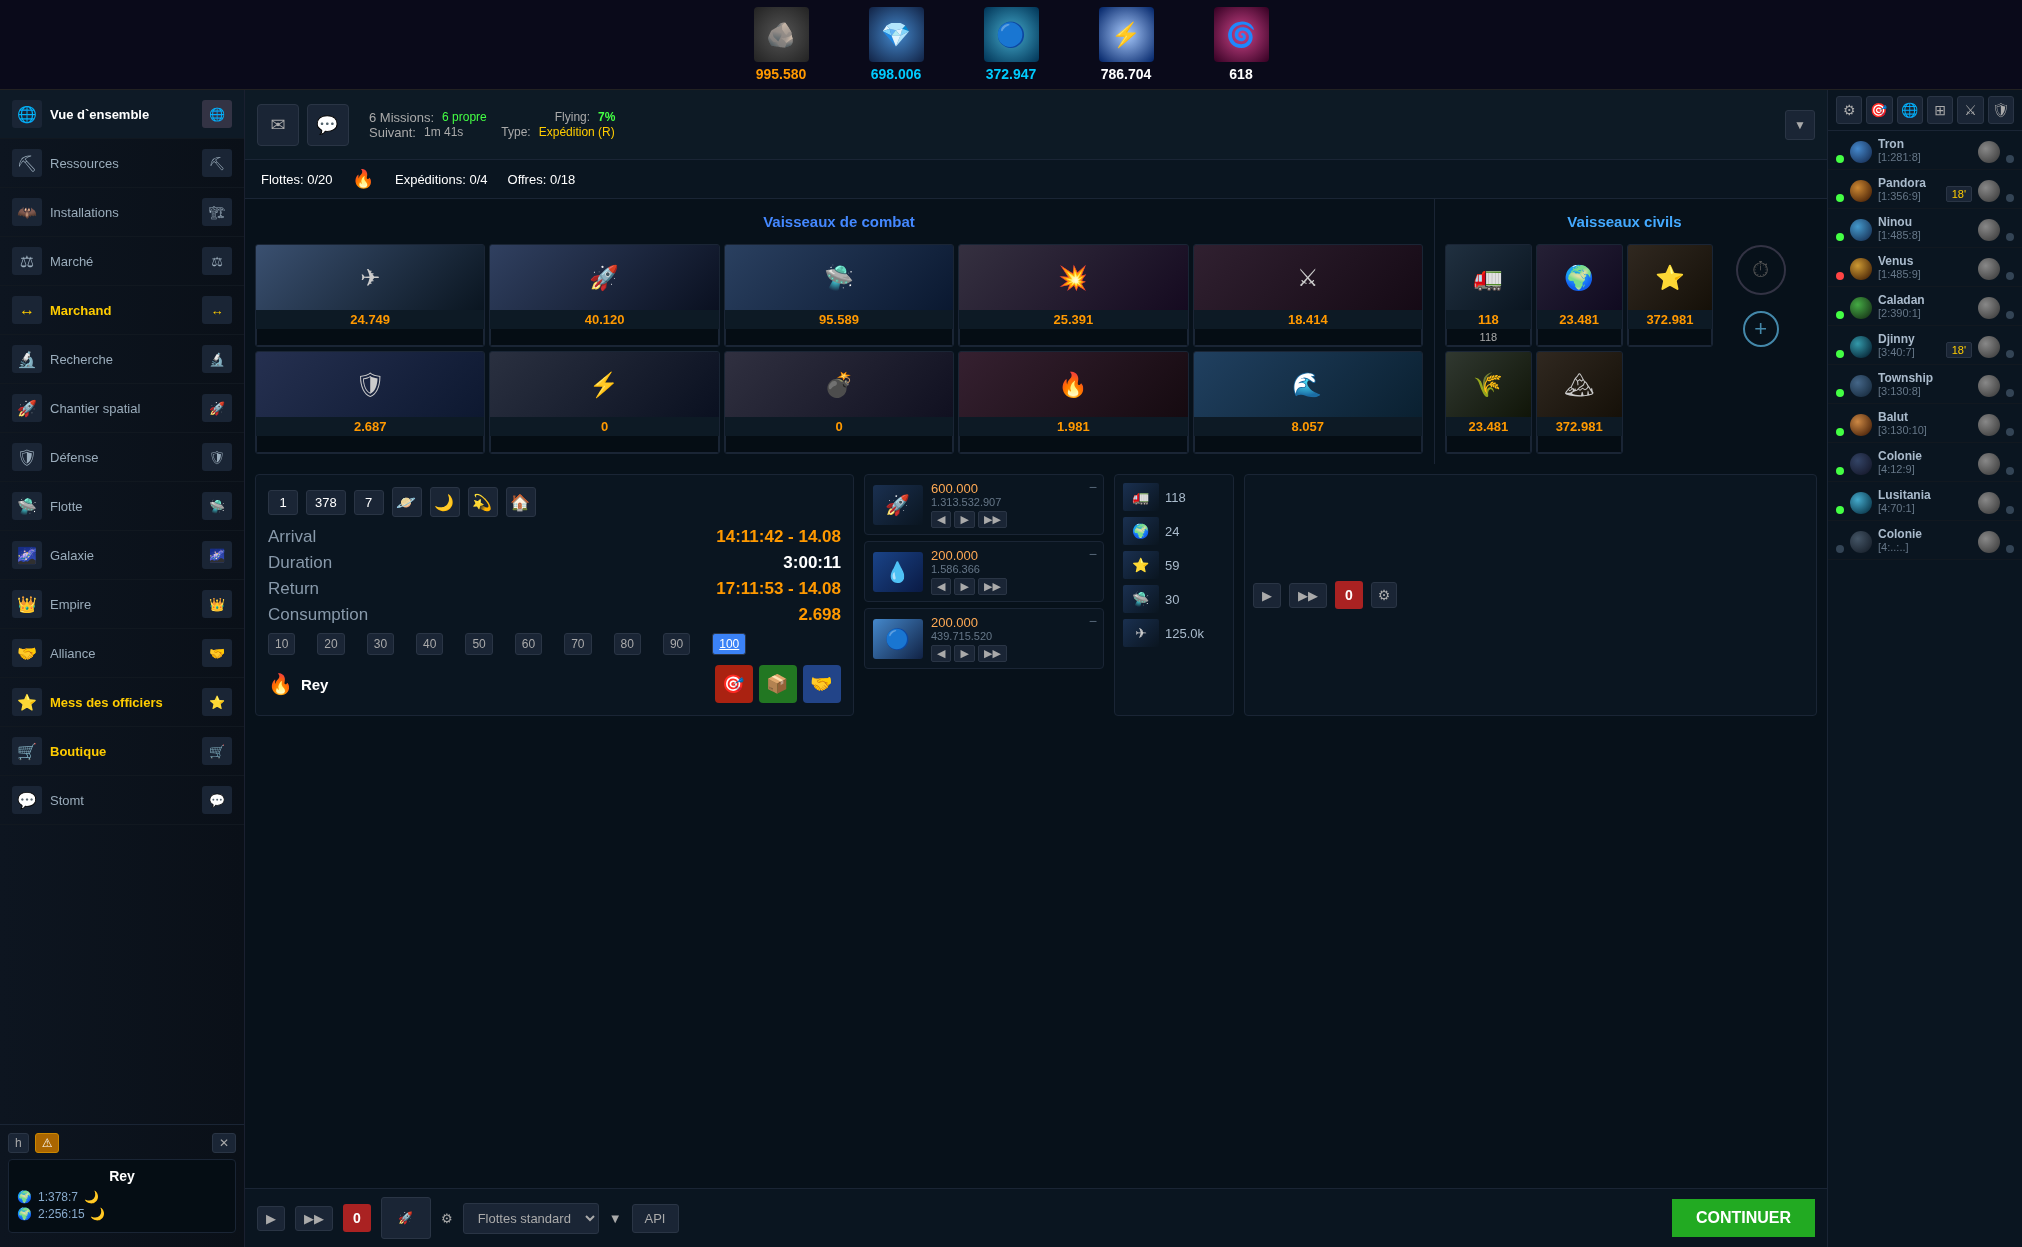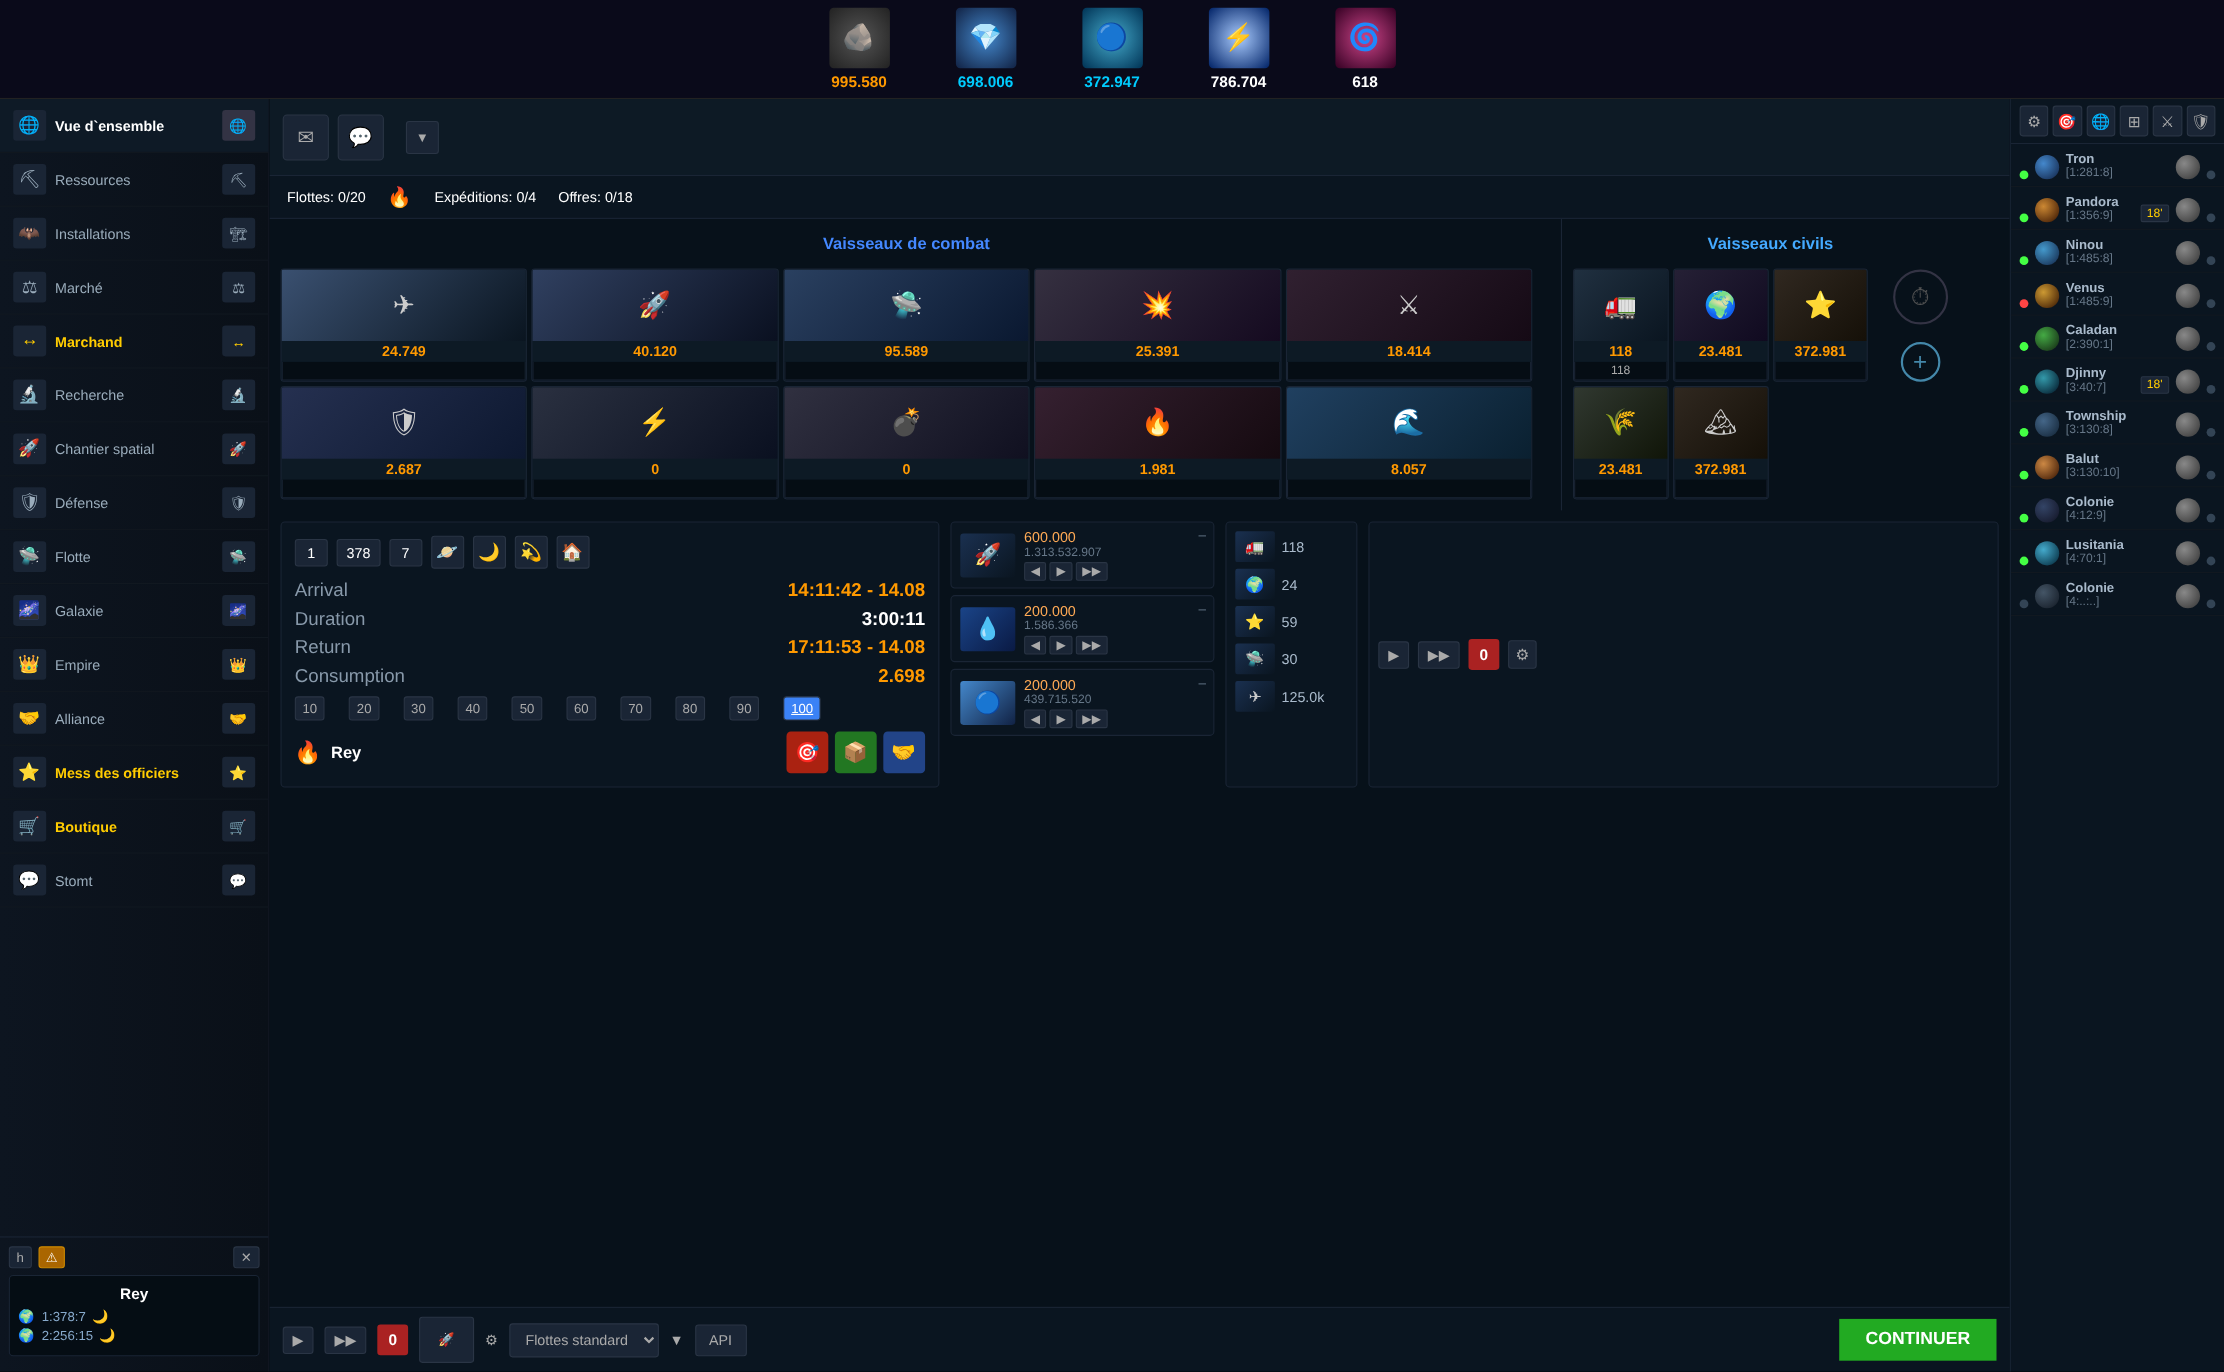--- a/index.html
+++ b/index.html
@@ -177,21 +177,21 @@
       border-bottom: 1px solid #1a2535;
       gap: 20px;
     }
     .fleet-stat { color: #aaa; font-size: 13px; }
     .fleet-stat span { color: #fff; }
     .fleet-fire-icon { color: #ff4400; font-size: 18px; }
 
     
     .ships-section {
       display: flex;
-      gap: 16px;
+      gap: 1px;
     }
     .ships-group {
       flex: 1;
       padding: 10px;
     }
     .ships-group-title {
       text-align: center;
       font-size: 15px;
       font-weight: bold;
       margin-bottom: 10px;
@@ -726,20 +726,34 @@
     </div>
   </div>
 
   <div class="center-content">
 
     <div class="mission-bar">
       <div class="msg-icons">
         <div class="msg-btn">✉</div>
         <div class="msg-btn">💬</div>
       </div>
+      <div class="mission-info">
+        <div class="mission-line">
+          <span class="mission-text">6 Missions:</span>
+          <span class="mission-green">6 propre</span>
+          <span style="margin-left:60px;color:#aaa;">Flying:</span>
+          <span class="flying-pct">7%</span>
+        </div>
+        <div class="mission-line">
+          <span class="mission-text">Suivant:</span>
+          <span class="mission-timer">1m 41s</span>
+          <span style="margin-left:30px;color:#aaa;">Type:</span>
+          <span class="mission-yellow">Expédition (R)</span>
+        </div>
+      </div>
       <div class="dropdown-btn">▼</div>
     </div>
 
     <div class="fleet-header">
       <span class="fleet-stat">
         <span>Flottes:</span>
         <span>0/20</span>
       </span>
       <span class="fleet-fire-icon">🔥</span>
       <span class="fleet-stat">

